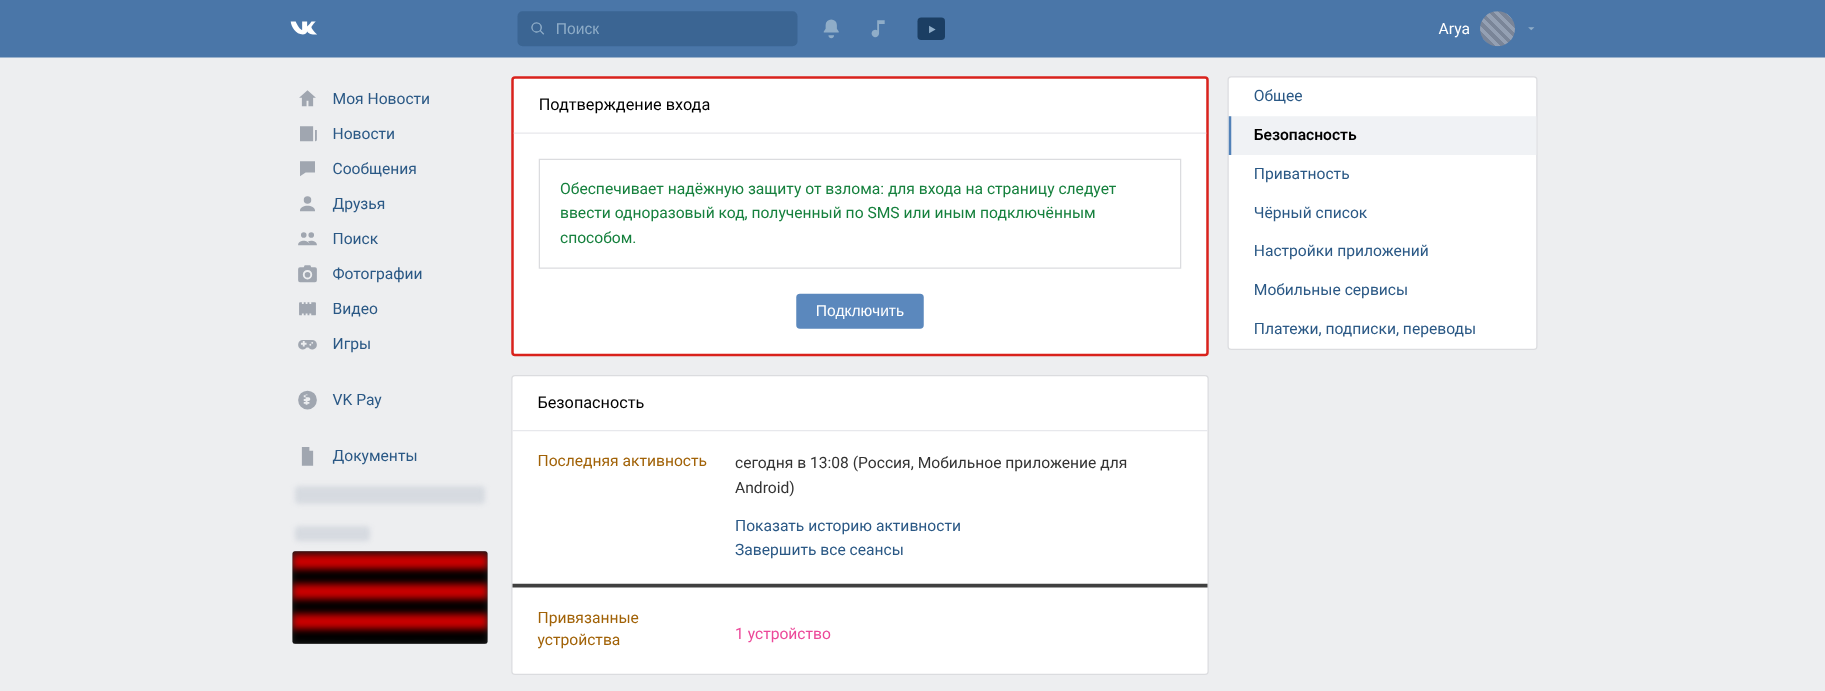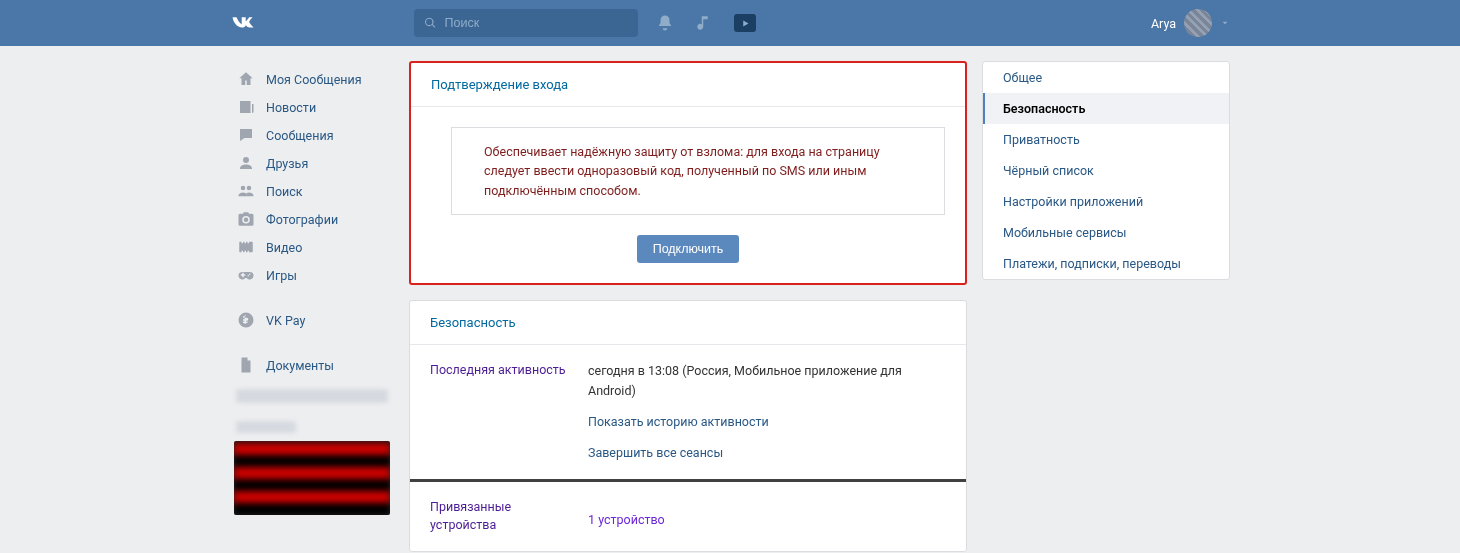--- a/index.html
+++ b/index.html
@@ -81,33 +81,33 @@
   .sidebar .extra { margin-top:10px; }
   .sidebar .blur-line { height:14px; margin:6px 6px; background:#d6dae0; border-radius:3px; filter:blur(2px); }
   .sidebar .blur-small { width:60px; height:12px; background:#d6dae0; border-radius:3px; margin:18px 6px 8px; filter:blur(2px); }
   .sidebar .thumb { width:156px; height:74px; margin:4px 4px 0; background:#222; position:relative; border-radius:2px; overflow:hidden; }
   .sidebar .thumb .px { position:absolute; inset:0; background-image: repeating-linear-gradient(0deg,#000 0,#000 12px,#c00 12px,#c00 24px), repeating-linear-gradient(90deg,rgba(0,0,0,0) 0,rgba(0,0,0,0) 12px,rgba(0,0,0,.5) 12px,rgba(0,0,0,.5) 24px); filter:blur(3px); }
 
   .main { flex:1; display:flex; flex-direction:column; gap:15px; }
 
   .card { background:#fff; border:1px solid #dbdcdf; border-radius:3px; }
   .card.highlight { border:2px solid #d9221c; }
-  .card-header { padding:14px 20px; border-bottom:1px solid #e7e8ec; font-size:13px; color:#0369a1; }
+  .card-header { padding:14px 20px; border-bottom:1px solid #e7e8ec; font-size:13px; color:#000000; }
   .card-body { padding:20px; }
-  .info-box { border:1px solid #dbdcdf; background:#f7f8fa00; padding:14px 32px; font-size:12.5px; color:#7f1d1d; line-height:1.55;margin-left:20px; }
+  .info-box { border:1px solid #dbdcdf; background:#f7f8fa00; padding:14px 16px; font-size:12.5px; color:#15803d; line-height:1.55; }
   .btn-row { text-align:center; margin-top:20px; }
   .btn { background:#5b88bd; color:#fff; border:none; border-radius:3px; padding:7px 16px; font-size:12.5px; cursor:pointer;text-align:right; }
 
   .sec-row { display:flex; padding:16px 20px; font-size:12.5px; color:#333; }
   .sec-row + .sec-row { border-top:3px solid #404040; }
-  .sec-label { width:158px; color:#4c1d95; padding-right:10px; line-height:1.5; }
+  .sec-label { width:158px; color:#a16207; padding-right:10px; line-height:1.5; }
   .sec-val { flex:1; line-height:1.55; }
-  .sec-val a { color:#2a5885; text-decoration:none; display:block; margin-top:12px; cursor:pointer; }
+  .sec-val a { color:#2a5885; text-decoration:none; display:block; margin-top:0; cursor:pointer; }
   .sec-val a:first-of-type { margin-top:12px; }
-  .sec-val .device-link { color:#6d28d9; text-decoration:none; cursor:pointer; }
+  .sec-val .device-link { color:#ec4899; text-decoration:none; cursor:pointer; }
 
   .aside { width:248px; }
   .aside .card { padding:0; }
   .aside .alist { list-style:none; }
   .aside .alist li { padding:8px 20px 8px 20px; font-size:12.5px; color:#2a5885; cursor:pointer; display:flex; align-items:center; justify-content:space-between; }
   .aside .alist li.active { background:#f0f2f5; font-weight:600; color:#000; border-left:2px solid #5181b8; padding-left:18px; }
   .aside .gear svg{ width:14px; height:14px; fill:#c1c5cc; }
 </style>
 </head>
 <body>
@@ -160,21 +160,21 @@
 <div class="page">
 
   <div class="sidebar">
     <ul class="nav" id="nav1">
         <li>
           <span class="nicon">
             <svg viewBox="0 0 24 24">
               <path d="M12 3l9 8h-3v9h-5v-6H11v6H6v-9H3l9-8z"></path>
             </svg>
           </span>
-          <span>Моя Сообщения</span>
+          <span>Моя Новости</span>
         </li>
         <li>
           <span class="nicon">
             <svg viewBox="0 0 24 24">
               <path d="M4 4h14v16H4zM20 8h2v10a2 2 0 01-2 2V8zM6 7h10v2H6zm0 4h10v2H6zm0 4h6v2H6z"></path>
             </svg>
           </span>
           <span>Новости</span>
         </li>
         <li>

